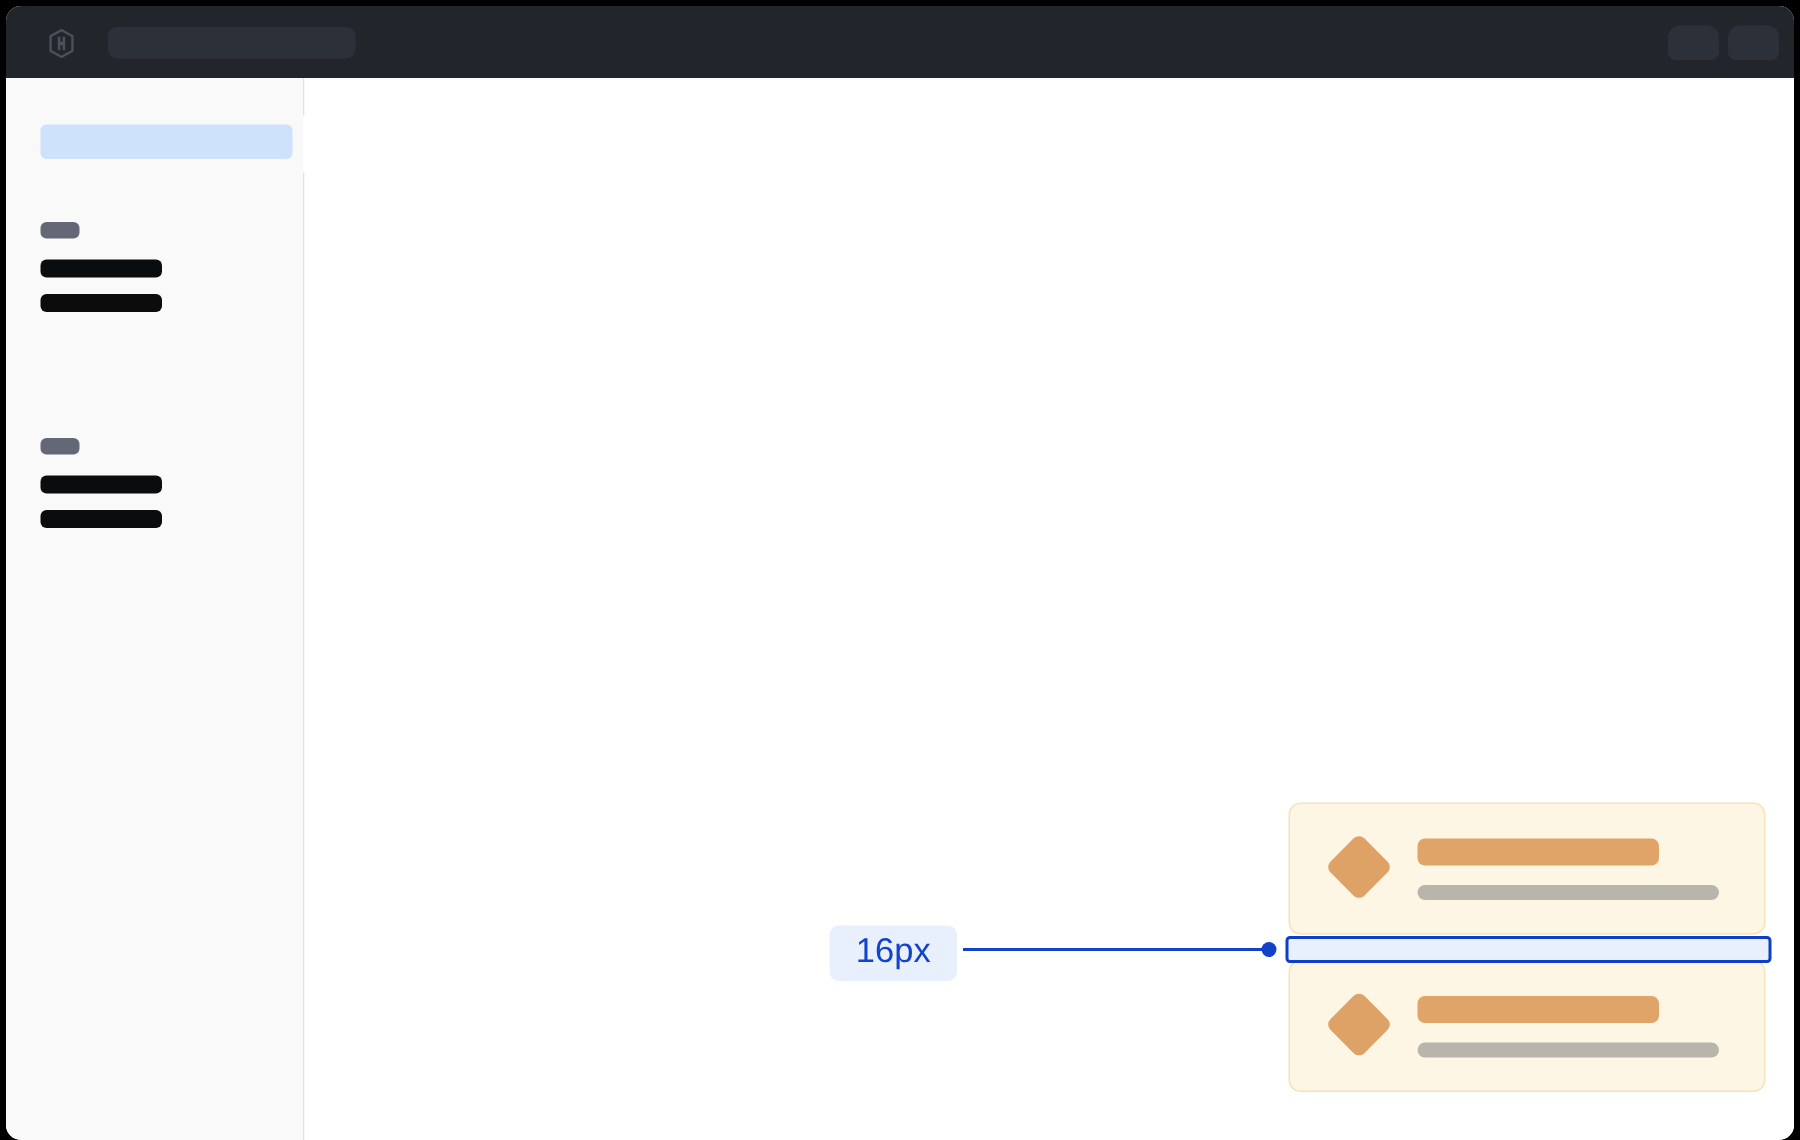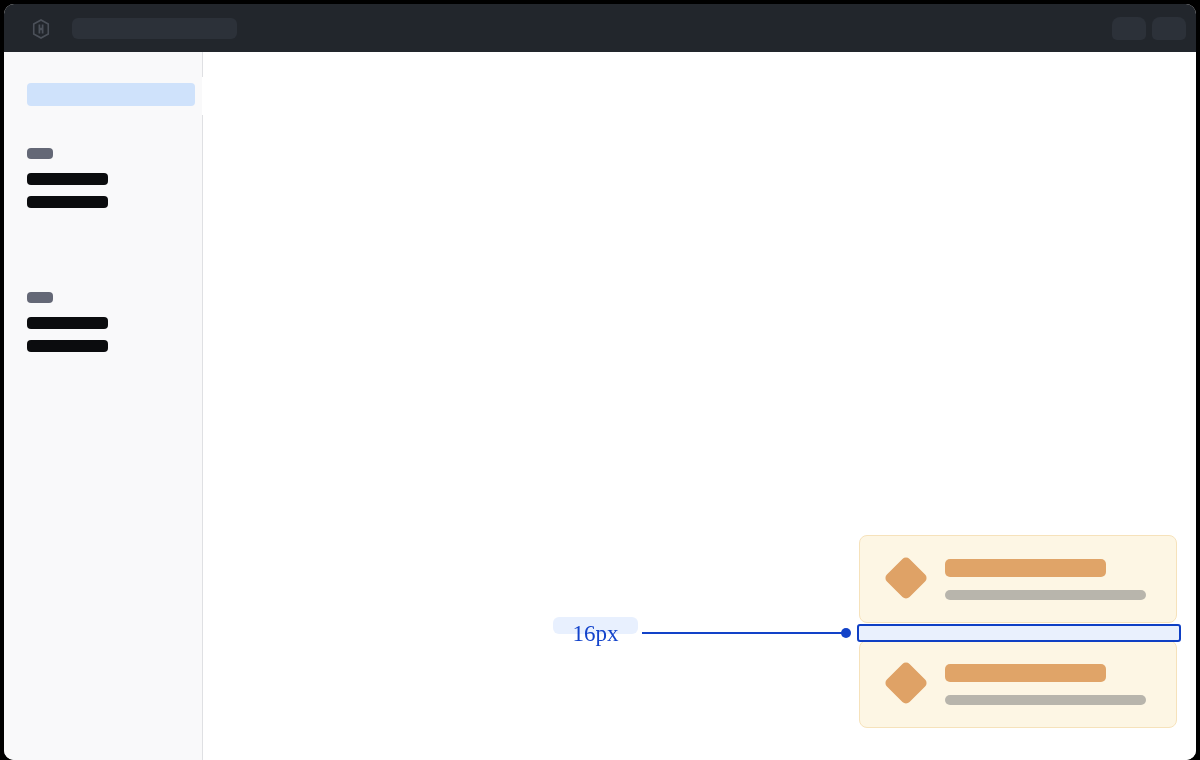--- a/index.html
+++ b/index.html
@@ -198,28 +198,28 @@
     height: 10px;
     border-radius: 50%;
     background: #1242c8;
   }
 
   #measure-label {
     position: absolute;
     left: 549px;
     top: 613px;
     width: 85px;
-    height: 17px;
+    height: 37px;
     background: #e8f0fe;
     border-radius: 6px;
     color: #1343cb;
     font-size: 23px;
     line-height: 33px;
     text-align: center;
-    font-family: Liberation Serif, serif;
+    font-family: Liberation Sans, sans-serif;
   }
 </style>
 </head>
 <body>
 
 <div id="app-window">
 
   <div id="top-bar">
 
     <div id="brand-logo">

